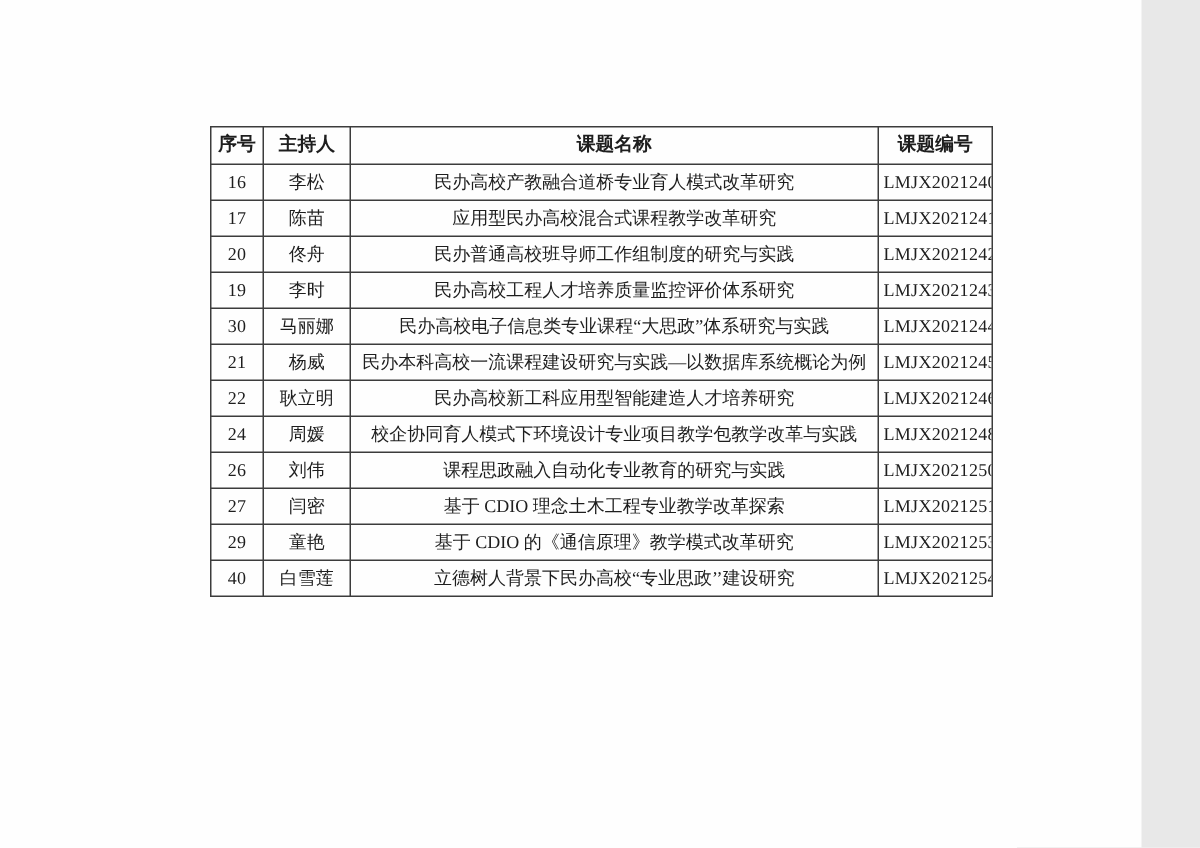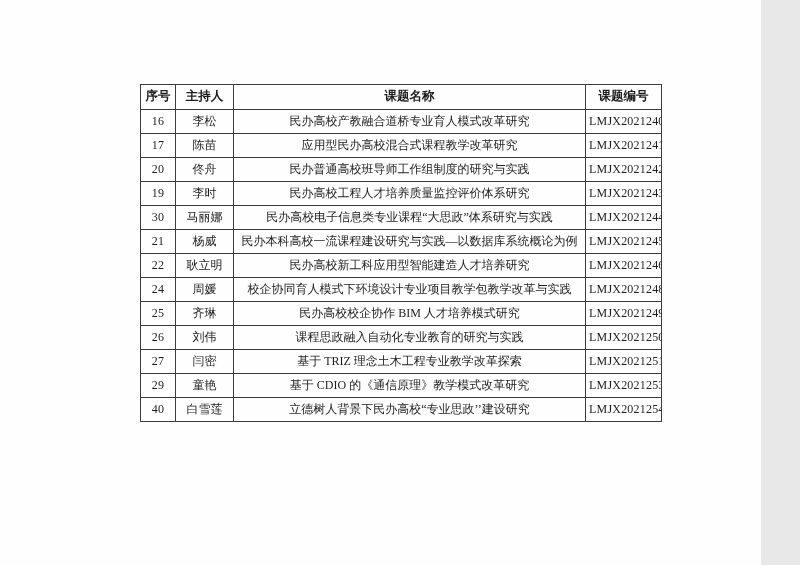--- a/index.html
+++ b/index.html
@@ -115,35 +115,29 @@
           <td class="cell-title">民办高校新工科应用型智能建造人才培养研究</td>
           <td class="cell-code">LMJX2021246</td>
         </tr>
         <tr>
           <td class="cell-no">24</td>
           <td class="cell-leader">周媛</td>
           <td class="cell-title">校企协同育人模式下环境设计专业项目教学包教学改革与实践</td>
           <td class="cell-code">LMJX2021248</td>
         </tr>
         <tr>
-          <td class="cell-no">25</td>
-          <td class="cell-leader">齐琳</td>
-          <td class="cell-title">民办高校校企协作 BIM 人才培养模式研究</td>
-          <td class="cell-code">LMJX2021249</td>
-        </tr>
-        <tr>
           <td class="cell-no">26</td>
           <td class="cell-leader">刘伟</td>
           <td class="cell-title">课程思政融入自动化专业教育的研究与实践</td>
           <td class="cell-code">LMJX2021250</td>
         </tr>
         <tr>
           <td class="cell-no">27</td>
           <td class="cell-leader">闫密</td>
-          <td class="cell-title">基于 TRIZ 理念土木工程专业教学改革探索</td>
+          <td class="cell-title">基于 CDIO 理念土木工程专业教学改革探索</td>
           <td class="cell-code">LMJX2021251</td>
         </tr>
         <tr>
           <td class="cell-no">29</td>
           <td class="cell-leader">童艳</td>
           <td class="cell-title">基于 CDIO 的《通信原理》教学模式改革研究</td>
           <td class="cell-code">LMJX2021253</td>
         </tr>
         <tr>
           <td class="cell-no">40</td>

